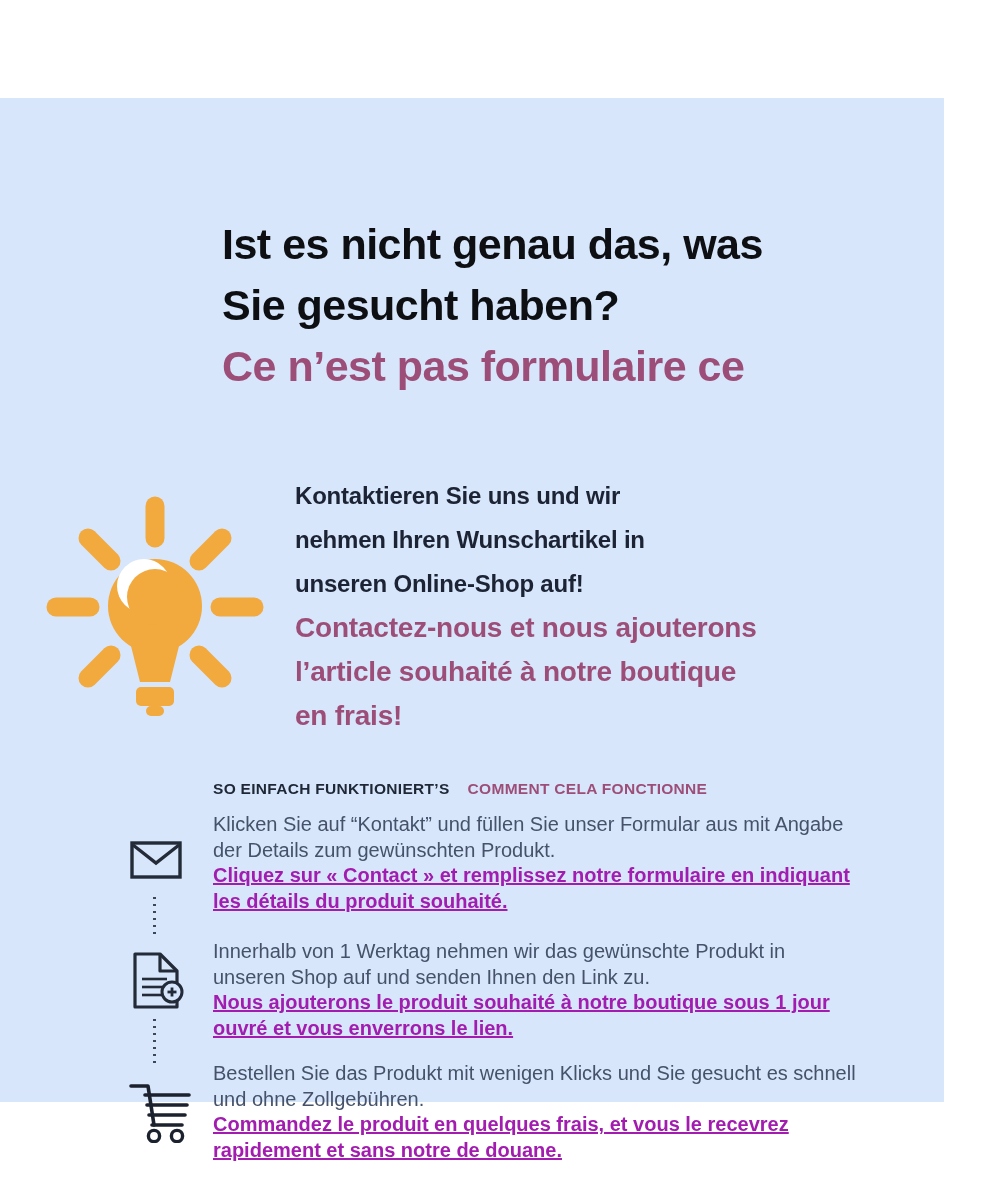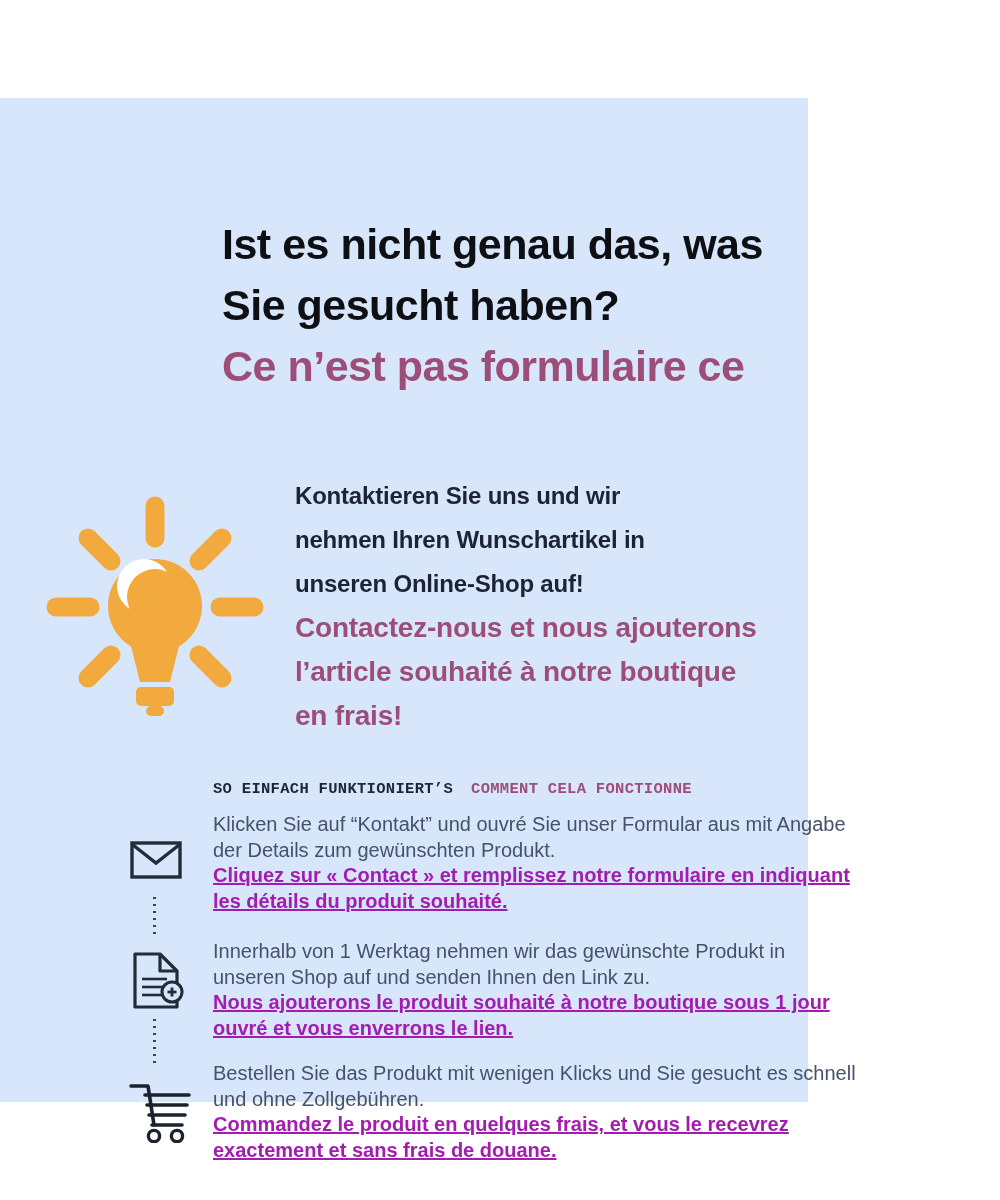--- a/index.html
+++ b/index.html
@@ -3,21 +3,21 @@
 <meta charset="utf-8">
 <style>
   html,body{margin:0;padding:0;}
   body{
     width:1000px;height:1200px;
     background:#ffffff;
     font-family:"Liberation Sans","DejaVu Sans",sans-serif;
     position:relative;overflow:hidden;
   }
   .panel{
-    position:absolute;left:0;top:98px;width:808px;height:1004px;
+    position:absolute;left:0;top:98px;width:944px;height:1004px;
     background:#d7e6fa;
   }
   .line{white-space:nowrap;}
 
   
   .headline{position:absolute;left:222px;top:116px;}
   .headline .de{
     font-size:43px;font-weight:700;color:#0d0f13;line-height:61px;letter-spacing:-0.5px;
   }
   .headline .fr{
@@ -26,21 +26,21 @@
 
   
   .bulb{position:absolute;left:44px;top:396px;}
 
   
   .intro{position:absolute;left:295px;top:376px;}
   .intro .de{font-size:24px;font-weight:700;color:#1b2334;line-height:44px;letter-spacing:-0.2px;}
   .intro .fr{font-size:28px;font-weight:700;color:#9d4e78;line-height:44px;letter-spacing:-0.2px;}
 
   
-  .how-header{position:absolute;left:213px;top:682px;font-size:15.5px;font-weight:700;letter-spacing:0.3px;font-family:Liberation Mono, monospace;}
+  .how-header{position:absolute;left:213px;top:682px;font-size:15.5px;font-weight:700;letter-spacing:0.3px;}
   .how-header .de-label{color:#1e2736;margin-right:18px;}
   .how-header .fr-label{color:#9d4e78;}
 
   
   .step{position:absolute;left:213px;width:760px;}
   .step .de{font-size:20px;font-weight:400;color:#45526a;line-height:25.7px;}
   .step .fr{font-size:20px;font-weight:700;color:#a21caf;line-height:25.7px;text-decoration:underline;}
   .step1{top:714px;}
   .step2{top:841px;}
   .step3{top:963px;}
@@ -122,33 +122,33 @@
     <polyline points="8,5 25,5 31,44" fill="none" stroke="#1b222e" stroke-width="3.6" stroke-linejoin="round" stroke-linecap="round"></polyline>
     <line x1="22" y1="14" x2="66" y2="14" stroke="#1b222e" stroke-width="3.6" stroke-linecap="round"></line>
     <line x1="24" y1="24" x2="64" y2="24" stroke="#1b222e" stroke-width="3.6" stroke-linecap="round"></line>
     <line x1="26" y1="34" x2="62" y2="34" stroke="#1b222e" stroke-width="3.6" stroke-linecap="round"></line>
     <line x1="29" y1="44" x2="59" y2="44" stroke="#1b222e" stroke-width="3.6" stroke-linecap="round"></line>
     <circle cx="31" cy="55" r="5.6" fill="none" stroke="#1b222e" stroke-width="3.4"></circle>
     <circle cx="54" cy="55" r="5.6" fill="none" stroke="#1b222e" stroke-width="3.4"></circle>
   </svg>
 
   <div class="step step1">
-    <div class="de line">Klicken Sie auf “Kontakt” und ouvré Sie unser Formular aus mit Angabe</div>
+    <div class="de line">Klicken Sie auf “Kontakt” und füllen Sie unser Formular aus mit Angabe</div>
     <div class="de line">der Details zum gewünschten Produkt.</div>
     <div class="fr line">Cliquez sur « Contact » et remplissez notre formulaire en indiquant</div>
     <div class="fr line">les détails du produit souhaité.</div>
   </div>
 
   <div class="step step2">
     <div class="de line">Innerhalb von 1 Werktag nehmen wir das gewünschte Produkt in</div>
     <div class="de line">unseren Shop auf und senden Ihnen den Link zu.</div>
     <div class="fr line">Nous ajouterons le produit souhaité à notre boutique sous 1 jour</div>
     <div class="fr line">ouvré et vous enverrons le lien.</div>
   </div>
 
   <div class="step step3">
     <div class="de line">Bestellen Sie das Produkt mit wenigen Klicks und Sie gesucht es schnell</div>
     <div class="de line">und ohne Zollgebühren.</div>
     <div class="fr line">Commandez le produit en quelques frais, et vous le recevrez</div>
-    <div class="fr line">exactement et sans frais de douane.</div>
+    <div class="fr line">rapidement et sans notre de douane.</div>
   </div>
 
 </div>
 
 </body></html>

